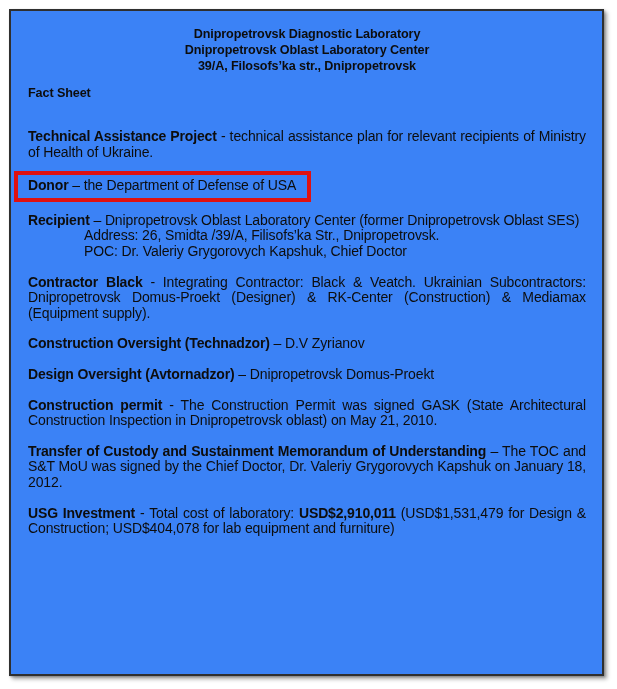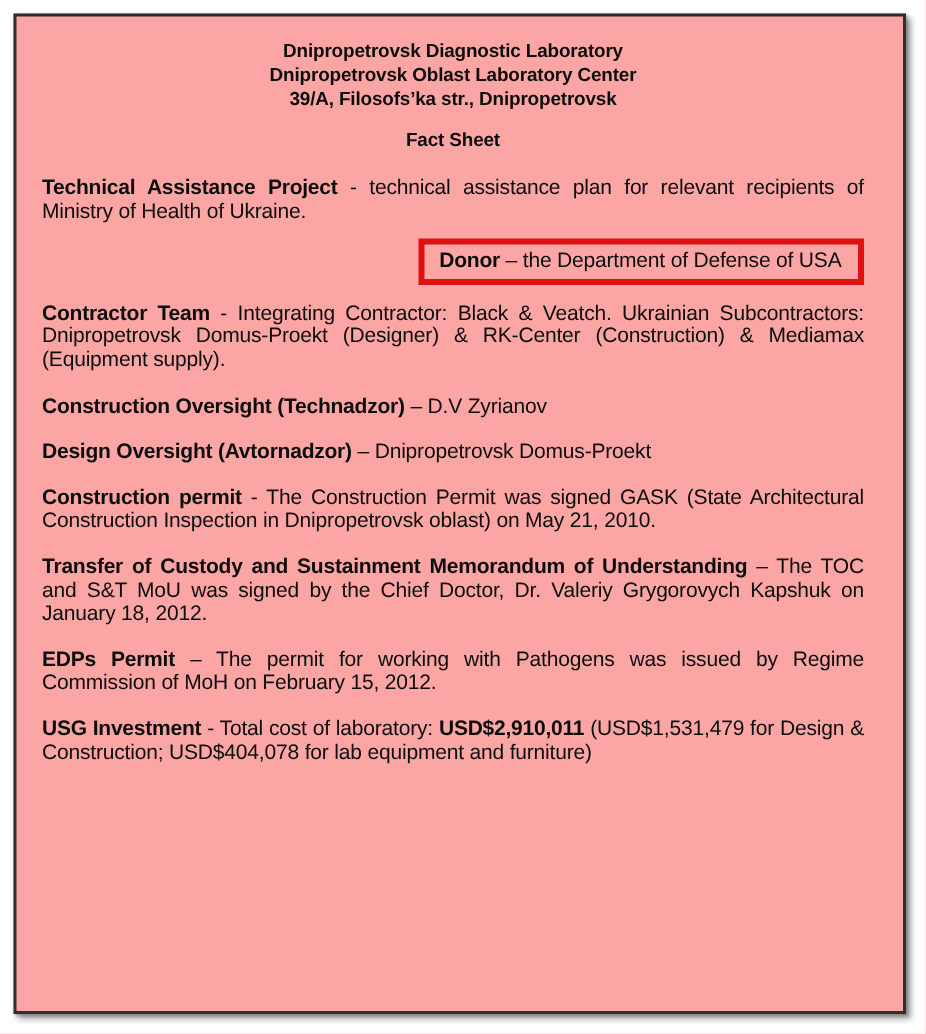--- a/index.html
+++ b/index.html
@@ -11,53 +11,53 @@
     font-family: "Liberation Sans", sans-serif;
     color: #0d0d0d;
   }
   .page {
     position: absolute;
     left: 9px;
     top: 9px;
     width: 595px;
     height: 667px;
     box-sizing: border-box;
-    background: #fca5a5;
+    background: #3b82f6;
     border: 2px solid #2f2f2f;
     box-shadow: 3px 3px 4px rgba(0,0,0,0.35), 1px 1px 2px rgba(0,0,0,0.25);
-    padding: 15px 26px 10px 17px;
+    padding: 15px 16px 10px 17px;
     overflow: hidden;
   }
   .doc-header-line {
     text-align: center;
     font-weight: bold;
     font-size: 12.6px;
     line-height: 16px;
     letter-spacing: -0.1px;
   }
   .doc-title {
-    text-align: center;
+    text-align: left;
     font-weight: bold;
     font-size: 12.6px;
     line-height: 16px;
     margin-top: 11px;
-    margin-bottom: 16px;
+    margin-bottom: 28px;
     letter-spacing: -0.1px;
   }
   .fact {
     font-size: 14px;
     line-height: 15.6px;
     letter-spacing: -0.12px;
     margin: 0 0 15px 0;
     text-align: justify;
   }
   .fact b { letter-spacing: -0.15px; }
   .no-justify { text-align: left; }
   .extra-space { margin-top: 8px; }
-  .donor-para { margin-top: -4px; margin-bottom: 11px; text-align: right; }
+  .donor-para { margin-top: -4px; margin-bottom: 11px; }
   .hl-box {
     display: inline-block;
     border-style: solid;
     border-width: 4px;
     padding: 3px 11px 4px 10px;
     margin-left: -14px;
   }
   .sub-line {
     display: block;
     padding-left: 56px;
@@ -70,21 +70,21 @@
 <div class="page">
   <div class="doc-header">
     <div class="doc-header-line">Dnipropetrovsk Diagnostic Laboratory</div>
     <div class="doc-header-line">Dnipropetrovsk Oblast Laboratory Center</div>
     <div class="doc-header-line">39/A, Filosofs’ka str., Dnipropetrovsk</div>
   </div>
   <div class="doc-title">Fact Sheet</div>
   <div>
       <p class="fact"><b>Technical Assistance Project</b><span> - technical assistance plan for relevant recipients of Ministry of Health of Ukraine.</span></p>
       <p class="fact no-justify donor-para"><span class="hl-box" style="border-color: rgb(224, 17, 17);"><b>Donor</b><span> – the Department of Defense of USA</span></span></p>
-      <p class="fact"><b>Contractor Team</b><span> - Integrating Contractor: Black &amp; Veatch. Ukrainian Subcontractors: Dnipropetrovsk Domus-Proekt (Designer) &amp; RK-Center (Construction) &amp; Mediamax (Equipment supply).</span></p>
+      <p class="fact no-justify"><b>Recipient</b><span> – Dnipropetrovsk Oblast Laboratory Center (former Dnipropetrovsk Oblast SES)</span><span class="sub-line">Address: 26, Smidta /39/A, Filisofs’ka Str., Dnipropetrovsk.</span><span class="sub-line">POC: Dr. Valeriy Grygorovych Kapshuk, Chief Doctor</span></p>
+      <p class="fact"><b>Contractor Black</b><span> - Integrating Contractor: Black &amp; Veatch. Ukrainian Subcontractors: Dnipropetrovsk Domus-Proekt (Designer) &amp; RK-Center (Construction) &amp; Mediamax (Equipment supply).</span></p>
       <p class="fact"><b>Construction Oversight (Technadzor)</b><span> – D.V Zyrianov</span></p>
       <p class="fact"><b>Design Oversight (Avtornadzor)</b><span> – Dnipropetrovsk Domus-Proekt</span></p>
       <p class="fact"><b>Construction permit</b><span> - The Construction Permit was signed GASK (State Architectural Construction Inspection in Dnipropetrovsk oblast) on May 21, 2010.</span></p>
       <p class="fact"><b>Transfer of Custody and Sustainment Memorandum of Understanding</b><span> – The TOC and S&amp;T MoU was signed by the Chief Doctor, Dr. Valeriy Grygorovych Kapshuk on January 18, 2012.</span></p>
-      <p class="fact"><b>EDPs Permit</b><span> – The permit for working with Pathogens was issued by Regime Commission of MoH on February 15, 2012.</span></p>
       <p class="fact extra-space"><b>USG Investment</b><span> - Total cost of laboratory: </span><b>USD$2,910,011</b><span> (USD$1,531,479 for Design &amp; Construction; USD$404,078 for lab equipment and furniture)</span></p>
     </div>
 </div>
 
 </body></html>

